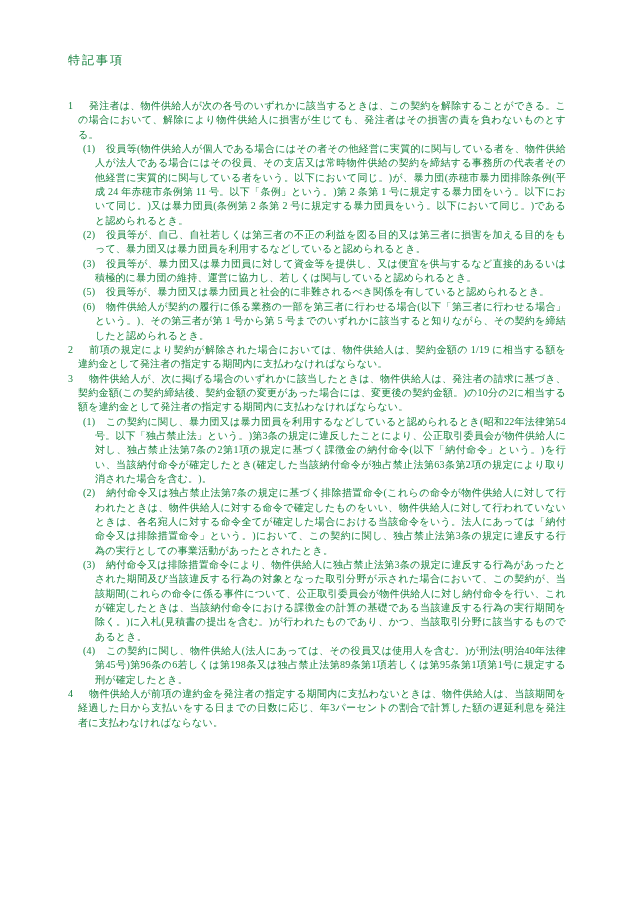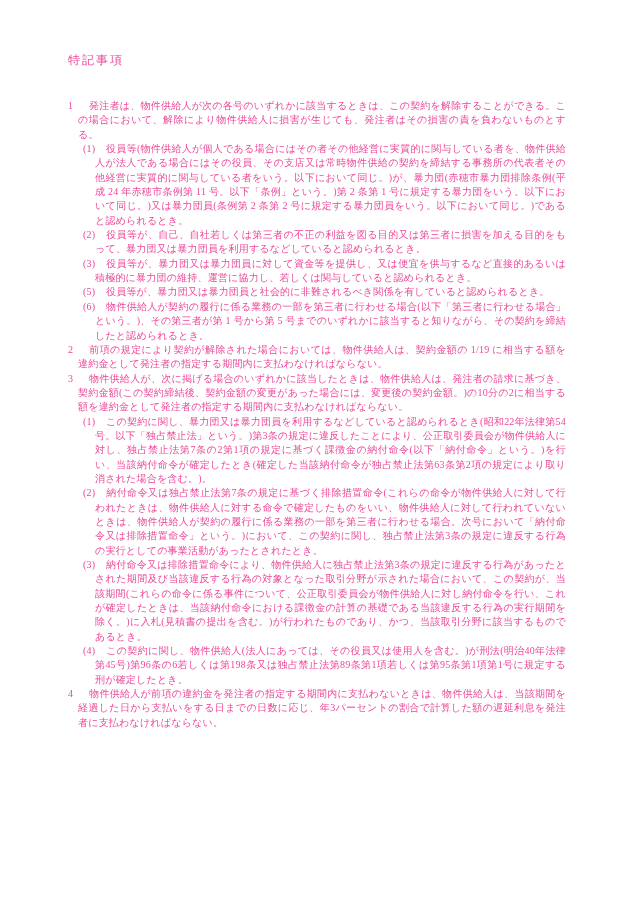--- a/index.html
+++ b/index.html
@@ -9,21 +9,21 @@
   }
   .page {
     position: relative;
     width: 630px;
     height: 903px;
     margin: 0 auto;
     background: #ffffff;
     box-sizing: border-box;
     padding: 52px 64px 0 68px;
     font-family: "Liberation Serif", "DejaVu Serif", serif;
-    color: #ec4899;
+    color: #15803d;
     overflow: hidden;
   }
   .doc-title {
     font-size: 12px;
     letter-spacing: 2px;
     margin: 0 0 30px 0;
     font-weight: normal;
   }
   .doc-body {
     font-size: 10px;
@@ -76,21 +76,21 @@
     <div class="item"><span class="item-num">(6)</span><span>物件供給人が契約の履行に係る業務の一部を第三者に行わせる場合(以下「第三者に行わせる場合」という。)、その第三者が第 1 号から第 5 号までのいずれかに該当すると知りながら、その契約を締結したと認められるとき。</span></div>
 
 
     <div class="clause"><span class="clause-num">2</span><span>前項の規定により契約が解除された場合においては、物件供給人は、契約金額の 1/19 に相当する額を違約金として発注者の指定する期間内に支払わなければならない。</span></div>
 
 
     <div class="clause"><span class="clause-num">3</span><span>物件供給人が、次に掲げる場合のいずれかに該当したときは、物件供給人は、発注者の請求に基づき、契約金額(この契約締結後、契約金額の変更があった場合には、変更後の契約金額。)の10分の2に相当する額を違約金として発注者の指定する期間内に支払わなければならない。</span></div>
 
     <div class="item"><span class="item-num">(1)</span><span>この契約に関し、暴力団又は暴力団員を利用するなどしていると認められるとき(昭和22年法律第54号。以下「独占禁止法」という。)第3条の規定に違反したことにより、公正取引委員会が物件供給人に対し、独占禁止法第7条の2第1項の規定に基づく課徴金の納付命令(以下「納付命令」という。)を行い、当該納付命令が確定したとき(確定した当該納付命令が独占禁止法第63条第2項の規定により取り消された場合を含む。)。</span></div>
 
-    <div class="item"><span class="item-num">(2)</span><span>納付命令又は独占禁止法第7条の規定に基づく排除措置命令(これらの命令が物件供給人に対して行われたときは、物件供給人に対する命令で確定したものをいい、物件供給人に対して行われていないときは、物件供給人が契約の履行に係る業務の一部を第三者に行わせる場合。次号において「納付命令又は排除措置命令」という。)において、この契約に関し、独占禁止法第3条の規定に違反する行為の実行としての事業活動があったとされたとき。</span></div>
+    <div class="item"><span class="item-num">(2)</span><span>納付命令又は独占禁止法第7条の規定に基づく排除措置命令(これらの命令が物件供給人に対して行われたときは、物件供給人に対する命令で確定したものをいい、物件供給人に対して行われていないときは、各名宛人に対する命令全てが確定した場合における当該命令をいう。法人にあっては「納付命令又は排除措置命令」という。)において、この契約に関し、独占禁止法第3条の規定に違反する行為の実行としての事業活動があったとされたとき。</span></div>
 
     <div class="item"><span class="item-num">(3)</span><span>納付命令又は排除措置命令により、物件供給人に独占禁止法第3条の規定に違反する行為があったとされた期間及び当該違反する行為の対象となった取引分野が示された場合において、この契約が、当該期間(これらの命令に係る事件について、公正取引委員会が物件供給人に対し納付命令を行い、これが確定したときは、当該納付命令における課徴金の計算の基礎である当該違反する行為の実行期間を除く。)に入札(見積書の提出を含む。)が行われたものであり、かつ、当該取引分野に該当するものであるとき。</span></div>
 
     <div class="item"><span class="item-num">(4)</span><span>この契約に関し、物件供給人(法人にあっては、その役員又は使用人を含む。)が刑法(明治40年法律第45号)第96条の6若しくは第198条又は独占禁止法第89条第1項若しくは第95条第1項第1号に規定する刑が確定したとき。</span></div>
 
     <div class="clause"><span class="clause-num">4</span><span>物件供給人が前項の違約金を発注者の指定する期間内に支払わないときは、物件供給人は、当該期間を経過した日から支払いをする日までの日数に応じ、年3パーセントの割合で計算した額の遅延利息を発注者に支払わなければならない。</span></div>
 
   </div>
 </div>
 

